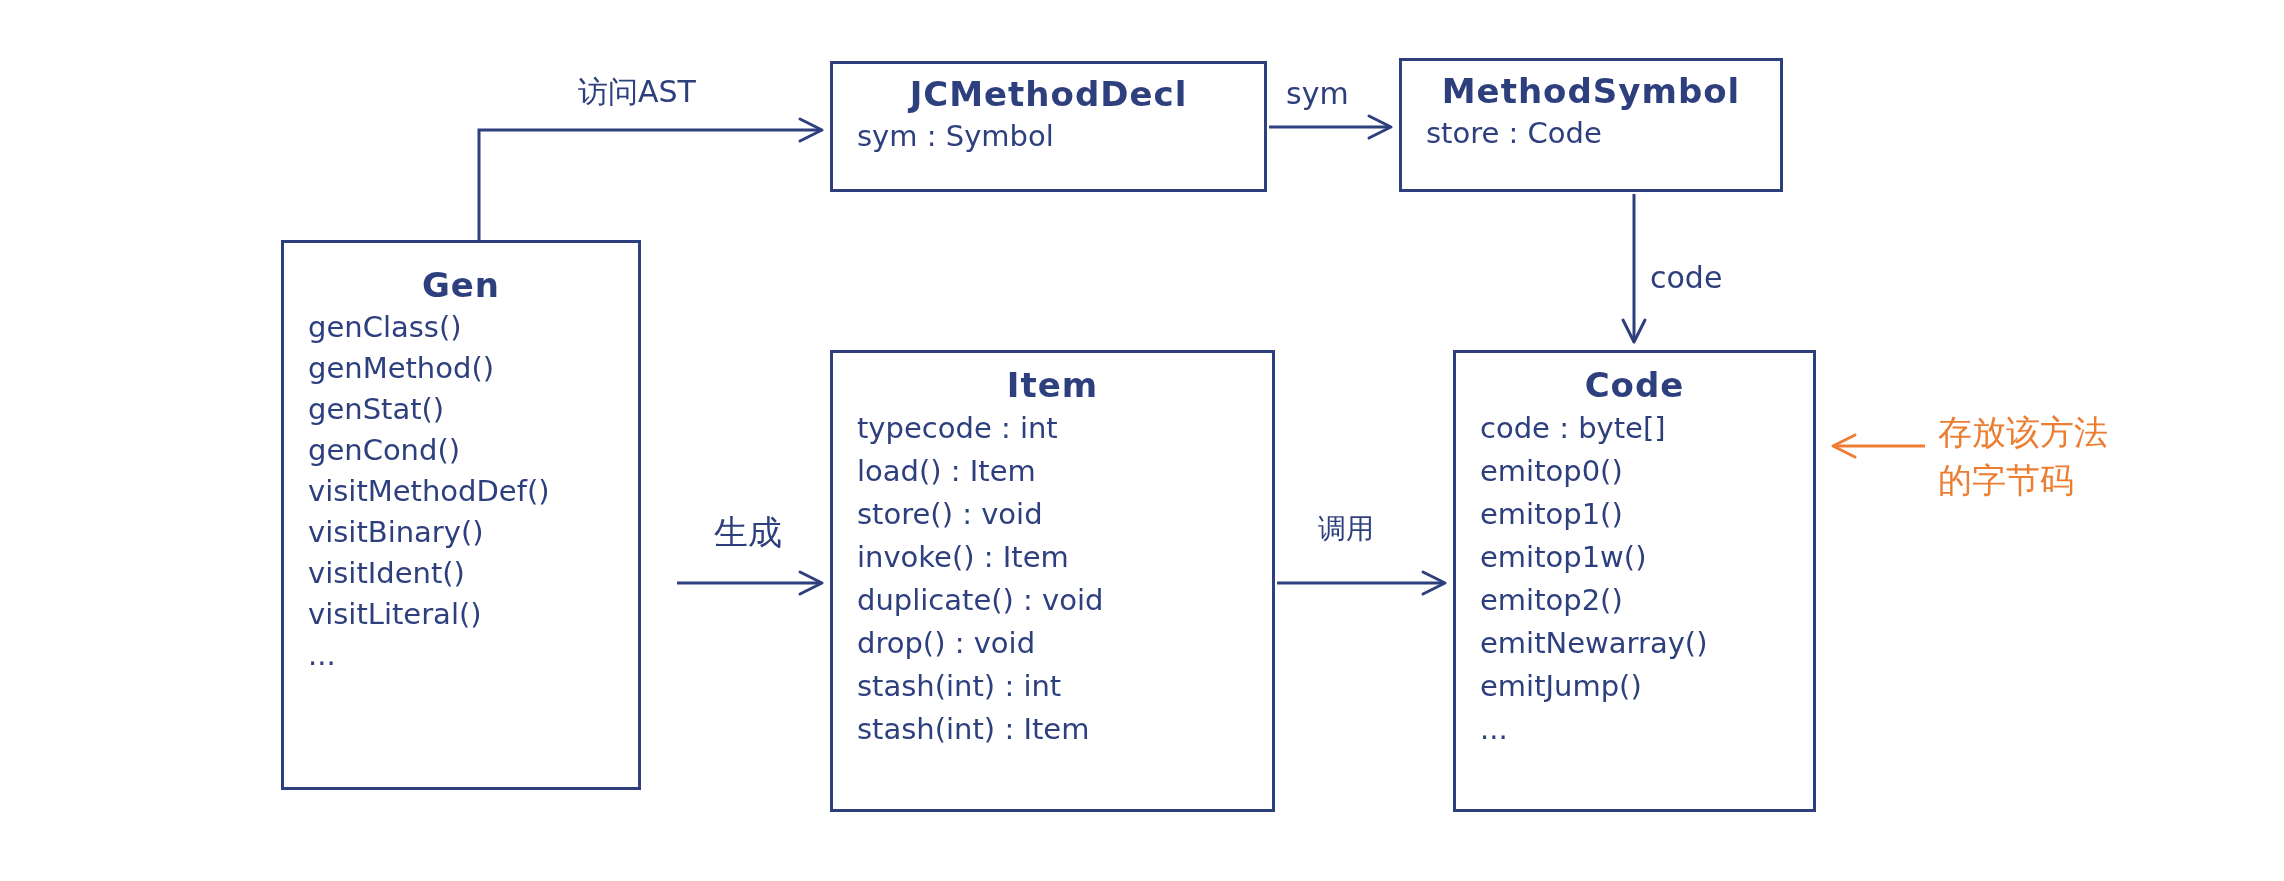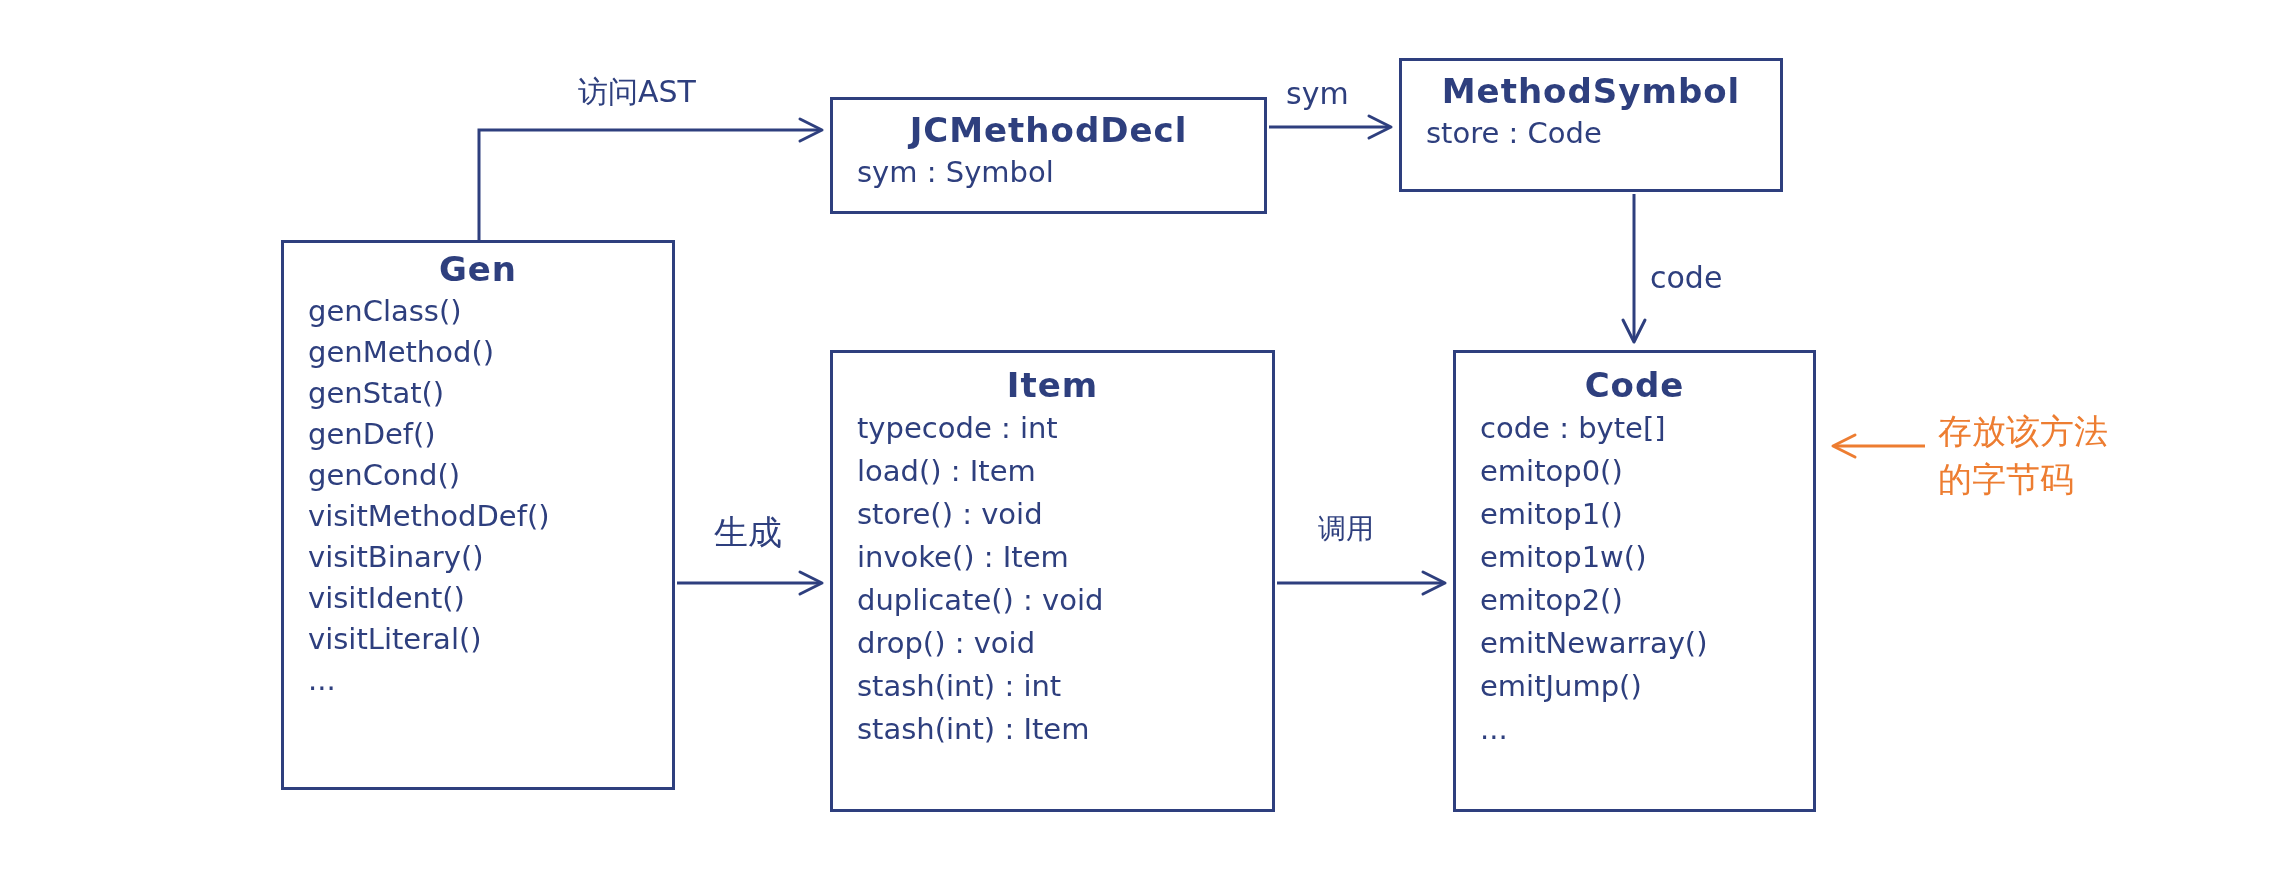--- a/index.html
+++ b/index.html
@@ -47,22 +47,22 @@
   .cls-members {
     padding-left: 24px;
     padding-right: 8px;
     font-size: 29px;
   }
   .member {
     line-height: 41px;
     white-space: nowrap;
   }
   
-  .box-gen          { left: 281px;  top: 240px; width: 394px; height: 550px; padding-top: 4px; }
-  .box-jcmethoddecl { left: 830px;  top: 61px;  width: 437px; height: 117px; padding-top: 8px; margin-top: 36px; }
+  .box-gen          { left: 281px;  top: 240px; width: 360px; height: 550px; padding-top: 20px; }
+  .box-jcmethoddecl { left: 830px;  top: 61px;  width: 437px; height: 131px; padding-top: 8px; }
   .box-methodsymbol { left: 1399px; top: 58px;  width: 384px; height: 134px; padding-top: 8px; }
   .box-item         { left: 830px;  top: 350px; width: 445px; height: 462px; padding-top: 10px; }
   .box-code         { left: 1453px; top: 350px; width: 363px; height: 462px; padding-top: 10px; }
   .box-item .member, .box-code .member { line-height: 43px; }
 
   .edge-label {
     position: absolute;
     z-index: 3;
     font-size: 30px;
     white-space: nowrap;
@@ -76,21 +76,20 @@
 
   .annotation {
     position: absolute;
     left: 1938px;
     top: 408px;
     z-index: 3;
     color: #ed7d31;
     font-size: 34px;
     line-height: 48px;
     white-space: nowrap;
-    font-family: Liberation Serif, serif;
   }
 </style>
 </head>
 <body>
 
 <div class="canvas">
 
   <svg class="wires" width="2284" height="881" viewBox="0 0 2284 881">
     <defs>
       <marker id="arrow-blue" markerUnits="userSpaceOnUse" markerWidth="30" markerHeight="30" viewBox="0 0 30 30" refX="25" refY="15" orient="auto">
@@ -109,21 +108,20 @@
     <line class="orange-wire" x1="1925" y1="446" x2="1834" y2="446" marker-end="url(#arrow-orange)"></line>
   </svg>
 
   <div class="cls box-gen">
     <div class="cls-title">Gen</div>
     <div class="cls-members">
 
     <div class="member">genClass()</div>
         <div class="member">genMethod()</div>
         <div class="member">genStat()</div>
-        <div class="member">genDef()</div>
         <div class="member">genCond()</div>
         <div class="member">visitMethodDef()</div>
         <div class="member">visitBinary()</div>
         <div class="member">visitIdent()</div>
         <div class="member">visitLiteral()</div>
         <div class="member">...</div>
       </div>
   </div>
 
   <div class="cls box-jcmethoddecl">

